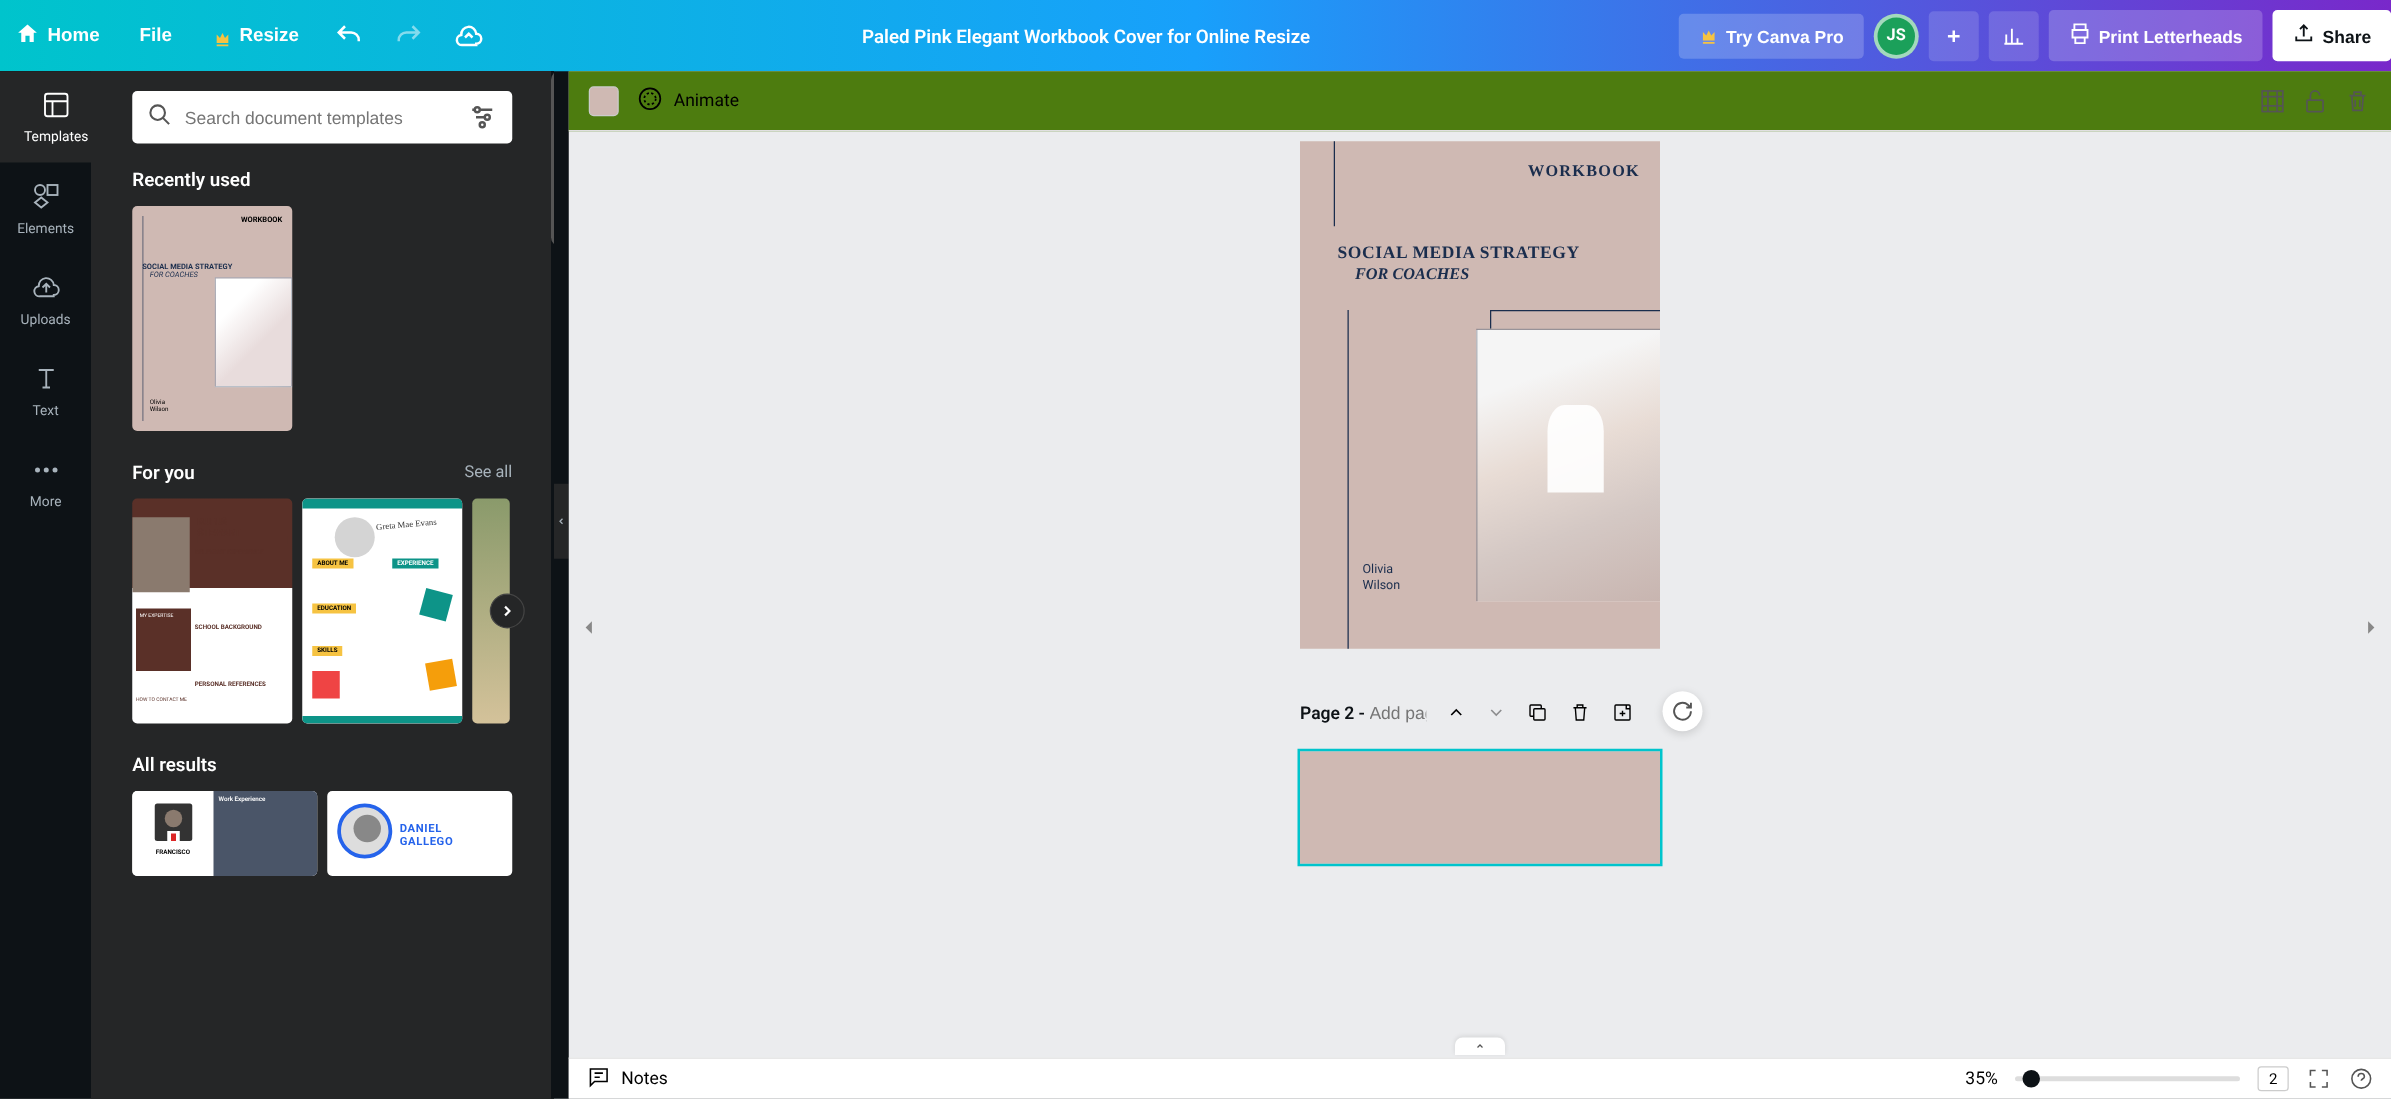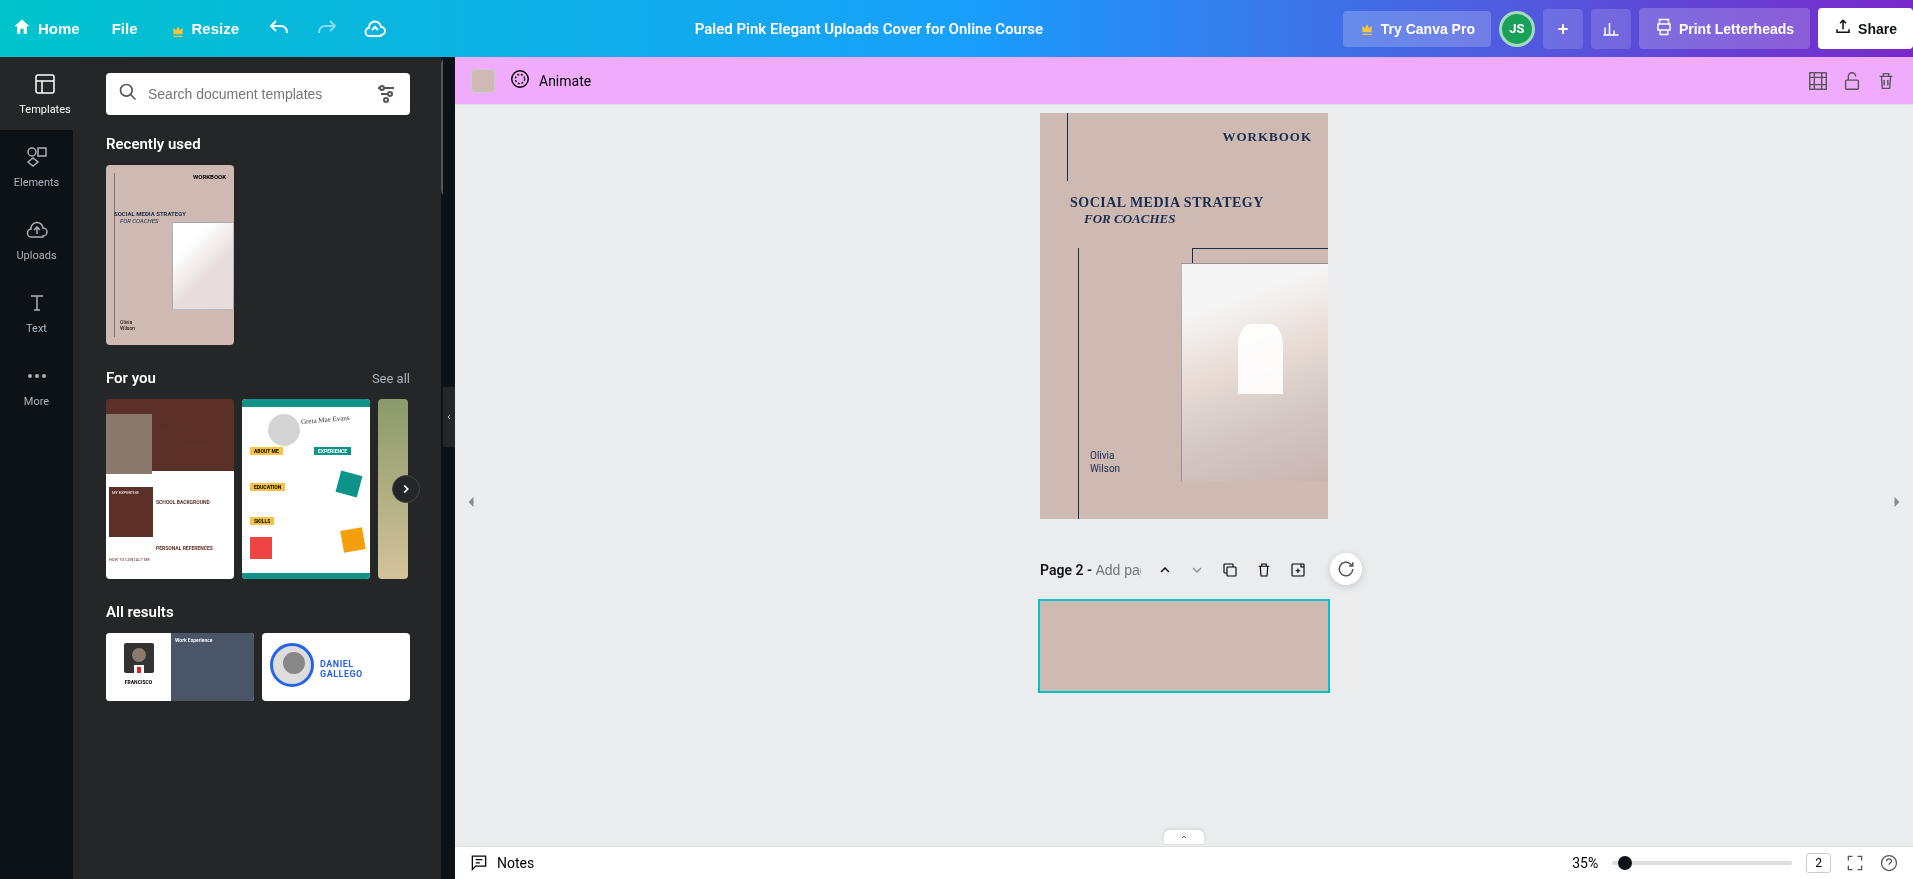--- a/index.html
+++ b/index.html
@@ -60,21 +60,21 @@
     .all-card.a2 { width: 148px; background: white; position: relative; }
     
     .panel-scroll { position: absolute; right: -12px; top: 0; width: 14px; height: 100%; background: #0d1216; }
     .panel-scroll-thumb { width: 14px; height: 140px; background: #555; border-radius: 7px; margin-top: 0; }
     
     
     .collapse-tab { width: 12px; height: 60px; background: #252627; display: flex; align-items: center; justify-content: center; color: #a8b3bc; cursor: pointer; margin-top: 330px; }
     
     
     .canvas-area { flex: 1; background: #ebecee; display: flex; flex-direction: column; position: relative; }
-    .canvas-toolbar { height: 48px; background: #f0abfc; display: flex; align-items: center; padding: 0 16px; gap: 14px; border-bottom: 1px solid #e0e0e0; }
+    .canvas-toolbar { height: 48px; background: #4d7c0f; display: flex; align-items: center; padding: 0 16px; gap: 14px; border-bottom: 1px solid #e0e0e0; }
     .color-swatch { width: 24px; height: 24px; background: #cfb9b3; border-radius: 4px; border: 1px solid #ccc; cursor: pointer; }
     .animate-btn { display: flex; align-items: center; gap: 8px; font-size: 14px; cursor: pointer; }
     .toolbar-right { margin-left: auto; display: flex; gap: 12px; align-items: center; color: #555; }
     .toolbar-icon { width: 22px; height: 22px; cursor: pointer; }
     
     .canvas-scroll { flex: 1; overflow: auto; display: flex; flex-direction: column; align-items: center; padding: 8px 0 60px; position: relative; }
     .page { width: 288px; background: #cfb9b3; position: relative; }
     .page1 { height: 406px; padding: 16px; }
     .page2 { height: 90px; margin-top: 18px; outline: 2px solid #00c4cc; }
     
@@ -151,21 +151,21 @@
       <svg viewBox="0 0 24 24" fill="none" stroke="currentColor" stroke-width="2">
         <path d="M15 14l5-5-5-5M20 9H10a6 6 0 00-6 6v1"></path>
       </svg>
     </span>
   <span class="header-icon-solo">
       <svg viewBox="0 0 24 24" fill="none" stroke="currentColor" stroke-width="2">
         <path d="M18 18a4 4 0 000-8 6 6 0 00-12 1 4 4 0 001 8h11zM9 13l3-3 3 3"></path>
       </svg>
     </span>
 
-  <div class="header-title">Paled Pink Elegant Uploads Cover for Online Course</div>
+  <div class="header-title">Paled Pink Elegant Workbook Cover for Online Resize</div>
 
   <div class="header-right">
     <button class="pill-btn">
       <span class="crown-icon">
           <svg viewBox="0 0 24 24" fill="currentColor">
             <path d="M5 19h14v2H5v-2zm14-12l-4 4-3-6-3 6-4-4v10h14V7z"></path>
           </svg>
         </span>
       <span>Try Canva Pro</span>
     </button>

